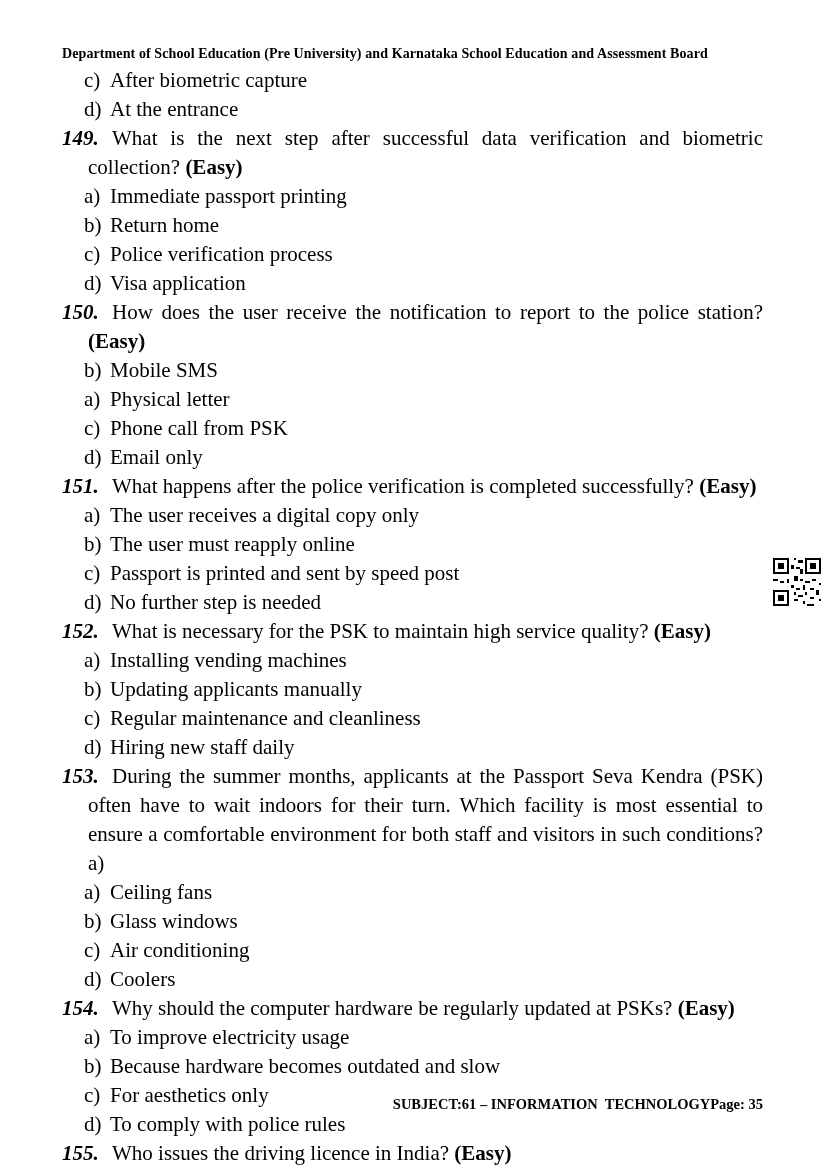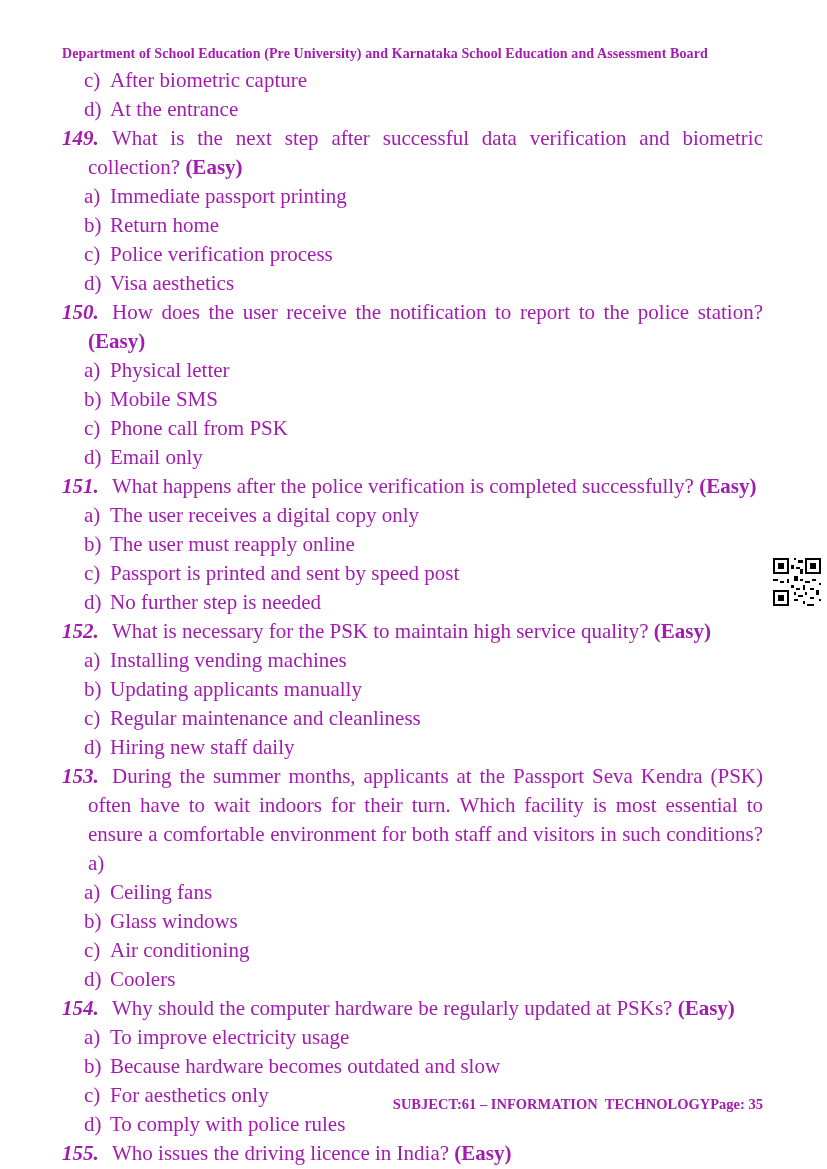--- a/index.html
+++ b/index.html
@@ -3,21 +3,21 @@
 <meta charset="utf-8">
 <style>
   html, body { margin: 0; padding: 0; background: #e8e8e8; }
   .page {
     position: relative;
     width: 827px;
     height: 1169px;
     margin: 0 auto;
     background: #ffffff;
     font-family: "Liberation Serif", "DejaVu Serif", serif;
-    color: #a21caf;
+    color: #000000;
     overflow: hidden;
     box-sizing: border-box;
     padding: 44px 64px 0 62px;
   }
   .header {
     font-weight: bold;
     font-size: 14px;
     line-height: 20px;
     letter-spacing: 0.1px;
     white-space: nowrap;
@@ -73,25 +73,25 @@
 
   <div class="content">
 
     <div class="option"><span class="oletter">c)</span><span class="otext">After biometric capture</span></div>
     <div class="option"><span class="oletter">d)</span><span class="otext">At the entrance</span></div>
 
     <div class="question"><span class="qnum">149.</span><span class="qtext">What is the next step after successful data verification and biometric collection?</span> <span class="qdiff">(Easy)</span></div>
     <div class="option"><span class="oletter">a)</span><span class="otext">Immediate passport printing</span></div>
     <div class="option"><span class="oletter">b)</span><span class="otext">Return home</span></div>
     <div class="option"><span class="oletter">c)</span><span class="otext">Police verification process</span></div>
-    <div class="option"><span class="oletter">d)</span><span class="otext">Visa aesthetics</span></div>
+    <div class="option"><span class="oletter">d)</span><span class="otext">Visa application</span></div>
 
     <div class="question"><span class="qnum">150.</span><span class="qtext">How does the user receive the notification to report to the police station?</span> <span class="qdiff">(Easy)</span></div>
+    <div class="option"><span class="oletter">b)</span><span class="otext">Mobile SMS</span></div>
     <div class="option"><span class="oletter">a)</span><span class="otext">Physical letter</span></div>
-    <div class="option"><span class="oletter">b)</span><span class="otext">Mobile SMS</span></div>
     <div class="option"><span class="oletter">c)</span><span class="otext">Phone call from PSK</span></div>
     <div class="option"><span class="oletter">d)</span><span class="otext">Email only</span></div>
 
     <div class="question"><span class="qnum">151.</span><span class="qtext">What happens after the police verification is completed successfully?</span> <span class="qdiff">(Easy)</span></div>
     <div class="option"><span class="oletter">a)</span><span class="otext">The user receives a digital copy only</span></div>
     <div class="option"><span class="oletter">b)</span><span class="otext">The user must reapply online</span></div>
     <div class="option"><span class="oletter">c)</span><span class="otext">Passport is printed and sent by speed post</span></div>
     <div class="option"><span class="oletter">d)</span><span class="otext">No further step is needed</span></div>
 
     <div class="question"><span class="qnum">152.</span><span class="qtext">What is necessary for the PSK to maintain high service quality?</span> <span class="qdiff">(Easy)</span></div>

